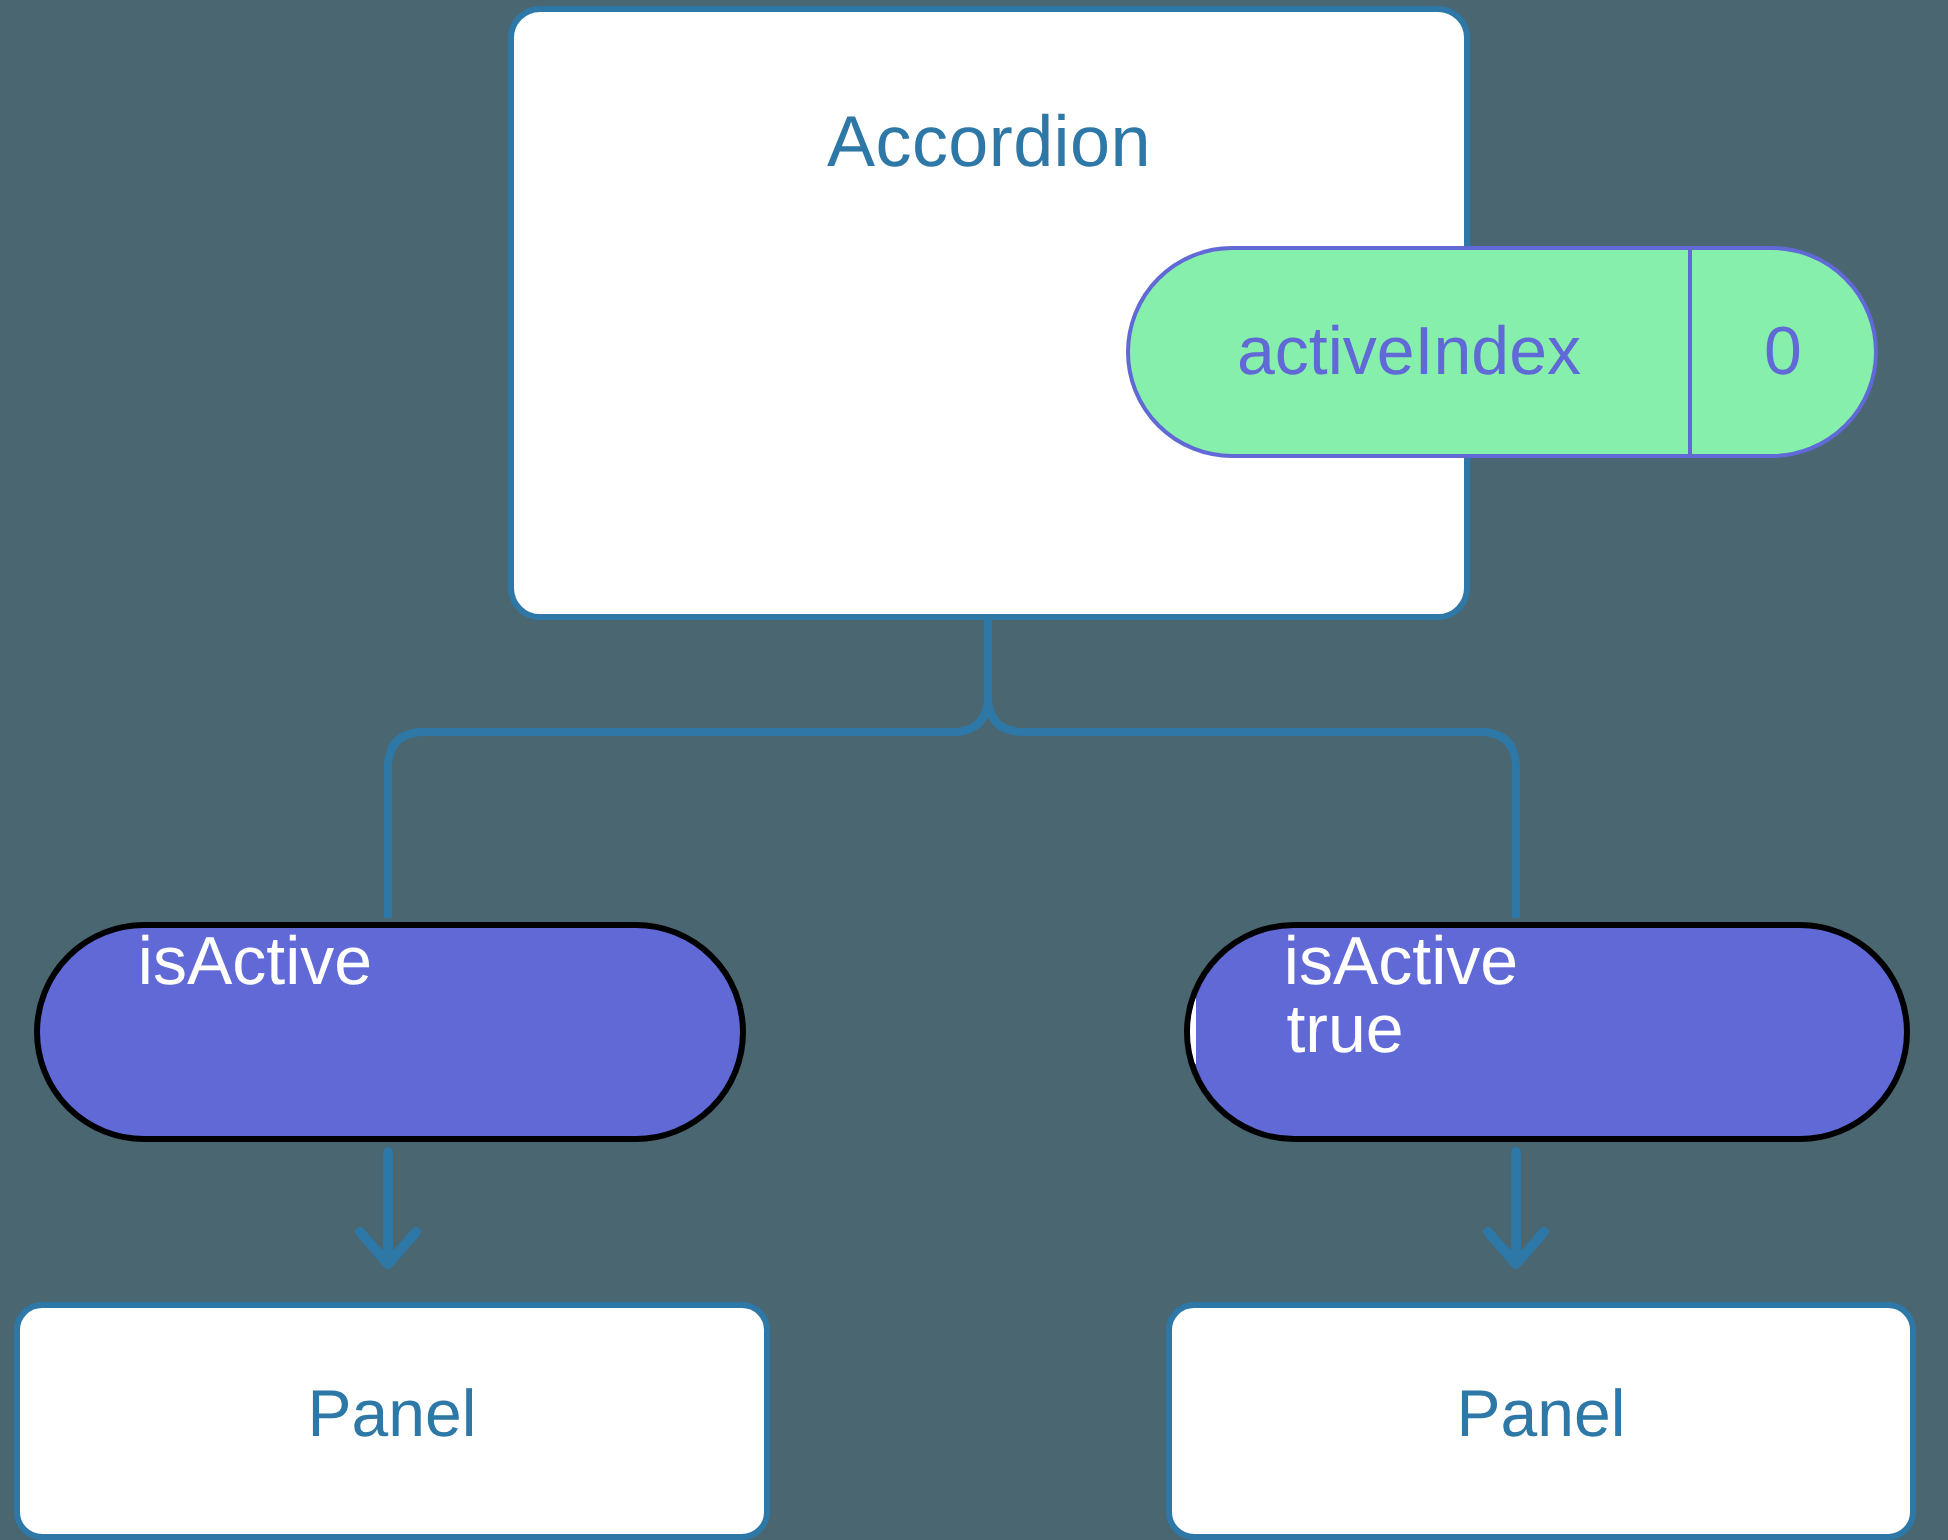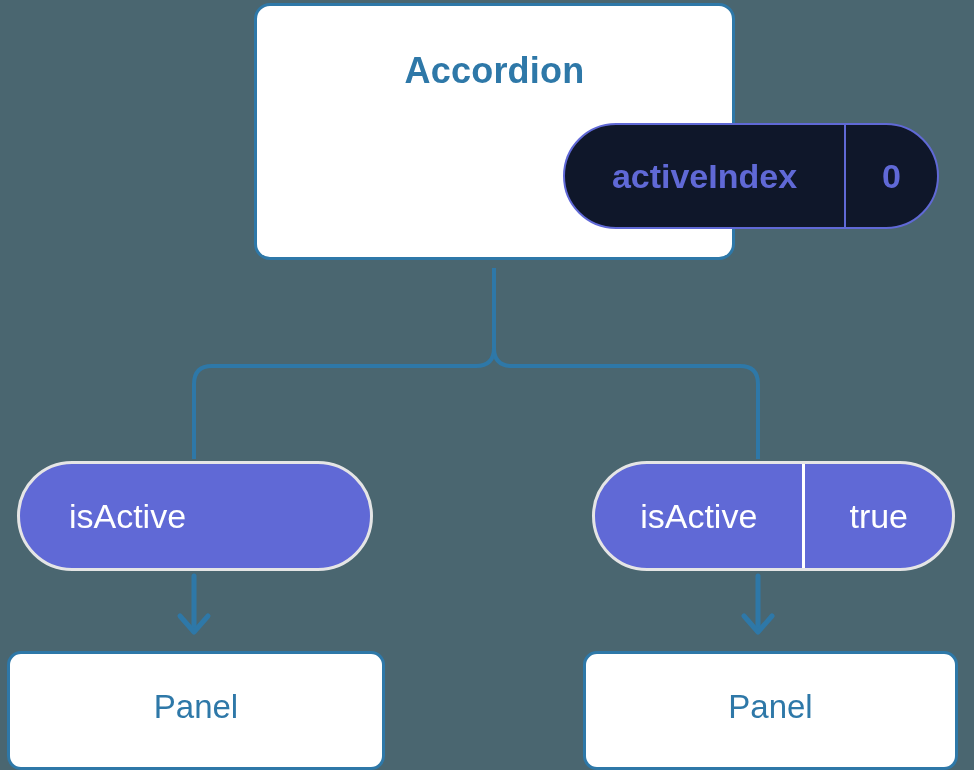--- a/index.html
+++ b/index.html
@@ -34,22 +34,21 @@
     position: absolute;
     background: #ffffff;
     border: 3px solid #2e78a8;
     border-radius: 16px;
     box-sizing: border-box;
   }
   #accordion-card {
     left: 254px;
     top: 3px;
     width: 481px;
-    height: 257px;
-    font-weight: bold;
+    height: 307px;
   }
   #accordion-title {
     position: absolute;
     left: 0;
     top: 44px;
     width: 100%;
     text-align: center;
     font-size: 36px;
     color: #2e78a8;
     letter-spacing: 0.2px;
@@ -71,34 +70,35 @@
     justify-content: center;
     box-sizing: border-box;
     font-size: 34px;
     line-height: 1;
     white-space: nowrap;
   }
 
   
   .pill.outline {
     border: 2px solid #6069d6;
-    background: #0f172a;
+    background: #86efac;
   }
   .pill.outline .pill-key {
     color: #6069d6;
   }
   .pill.outline .pill-val {
     color: #6069d6;
     border-left: 2px solid #6069d6;
   }
 
   
   .pill.filled {
     background: #6069d6;
-    border: 3px solid #e5e5e5;
+    border: 3px solid #000000;
+    flex-direction: column;
   }
   .pill.filled .pill-key {
     color: #ffffff;
   }
   .pill.filled .pill-val {
     color: #ffffff;
     border-left: 3px solid #ffffff;
   }
 
   #active-index-pill {

